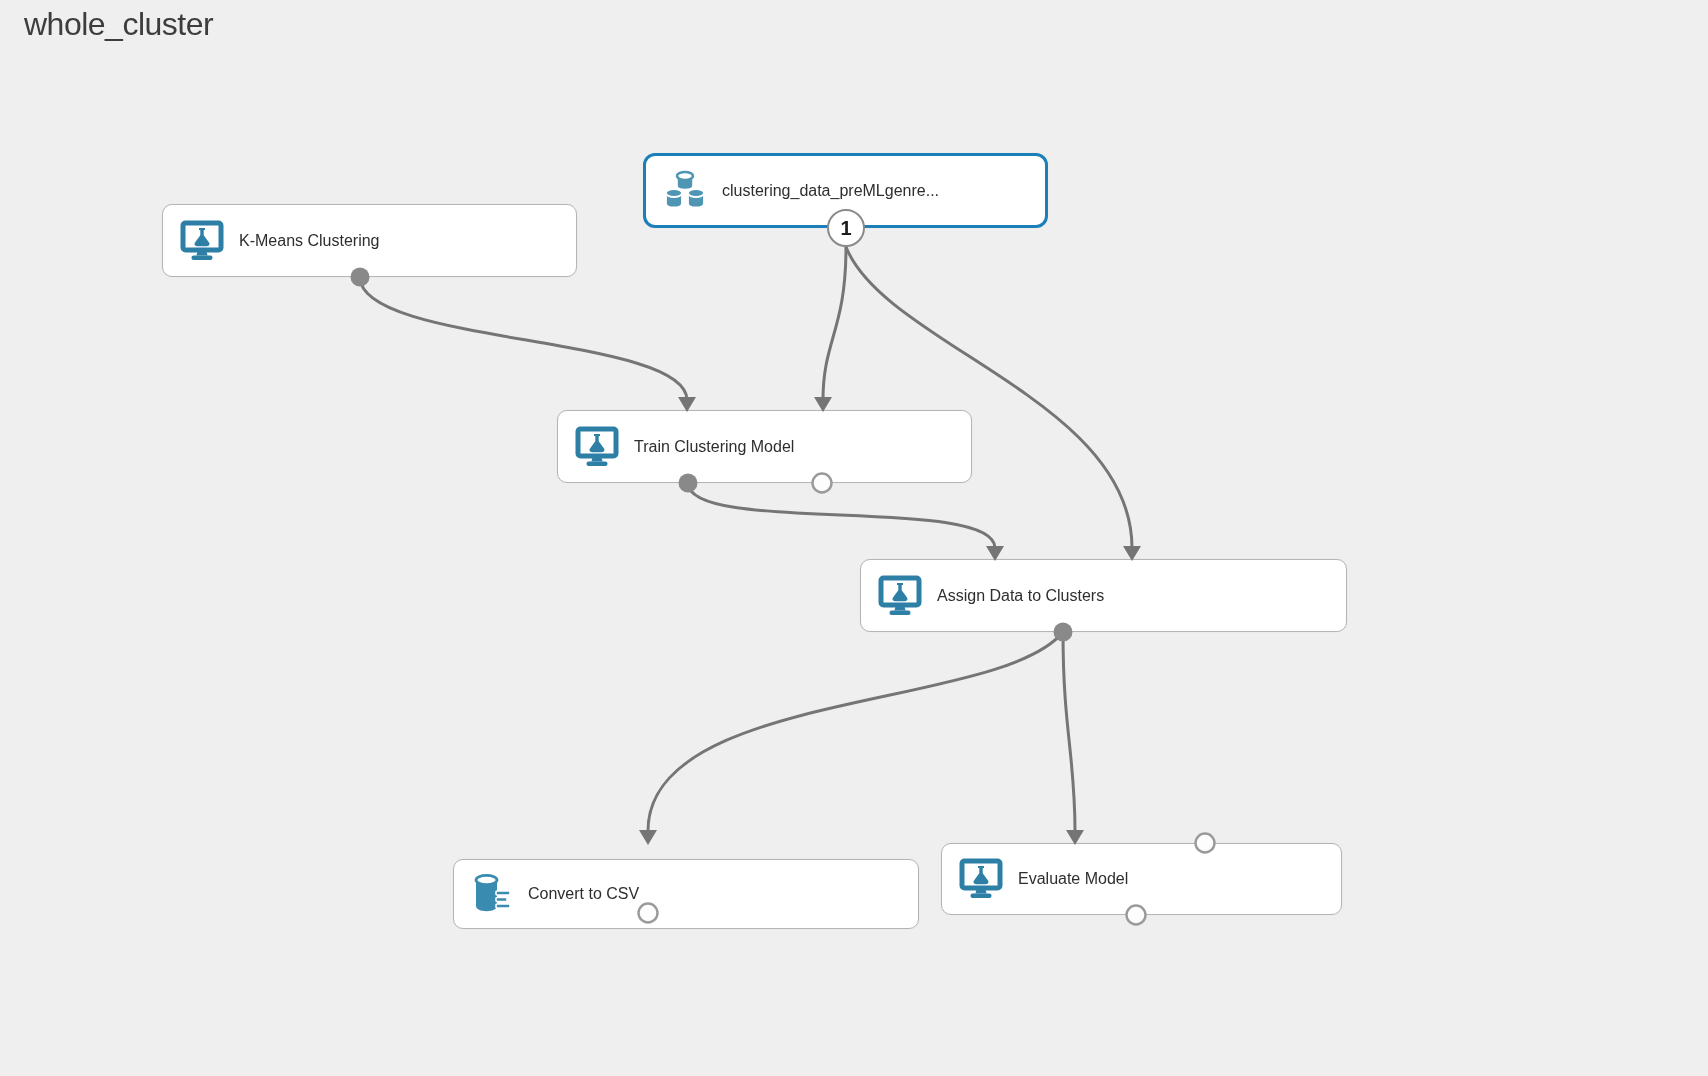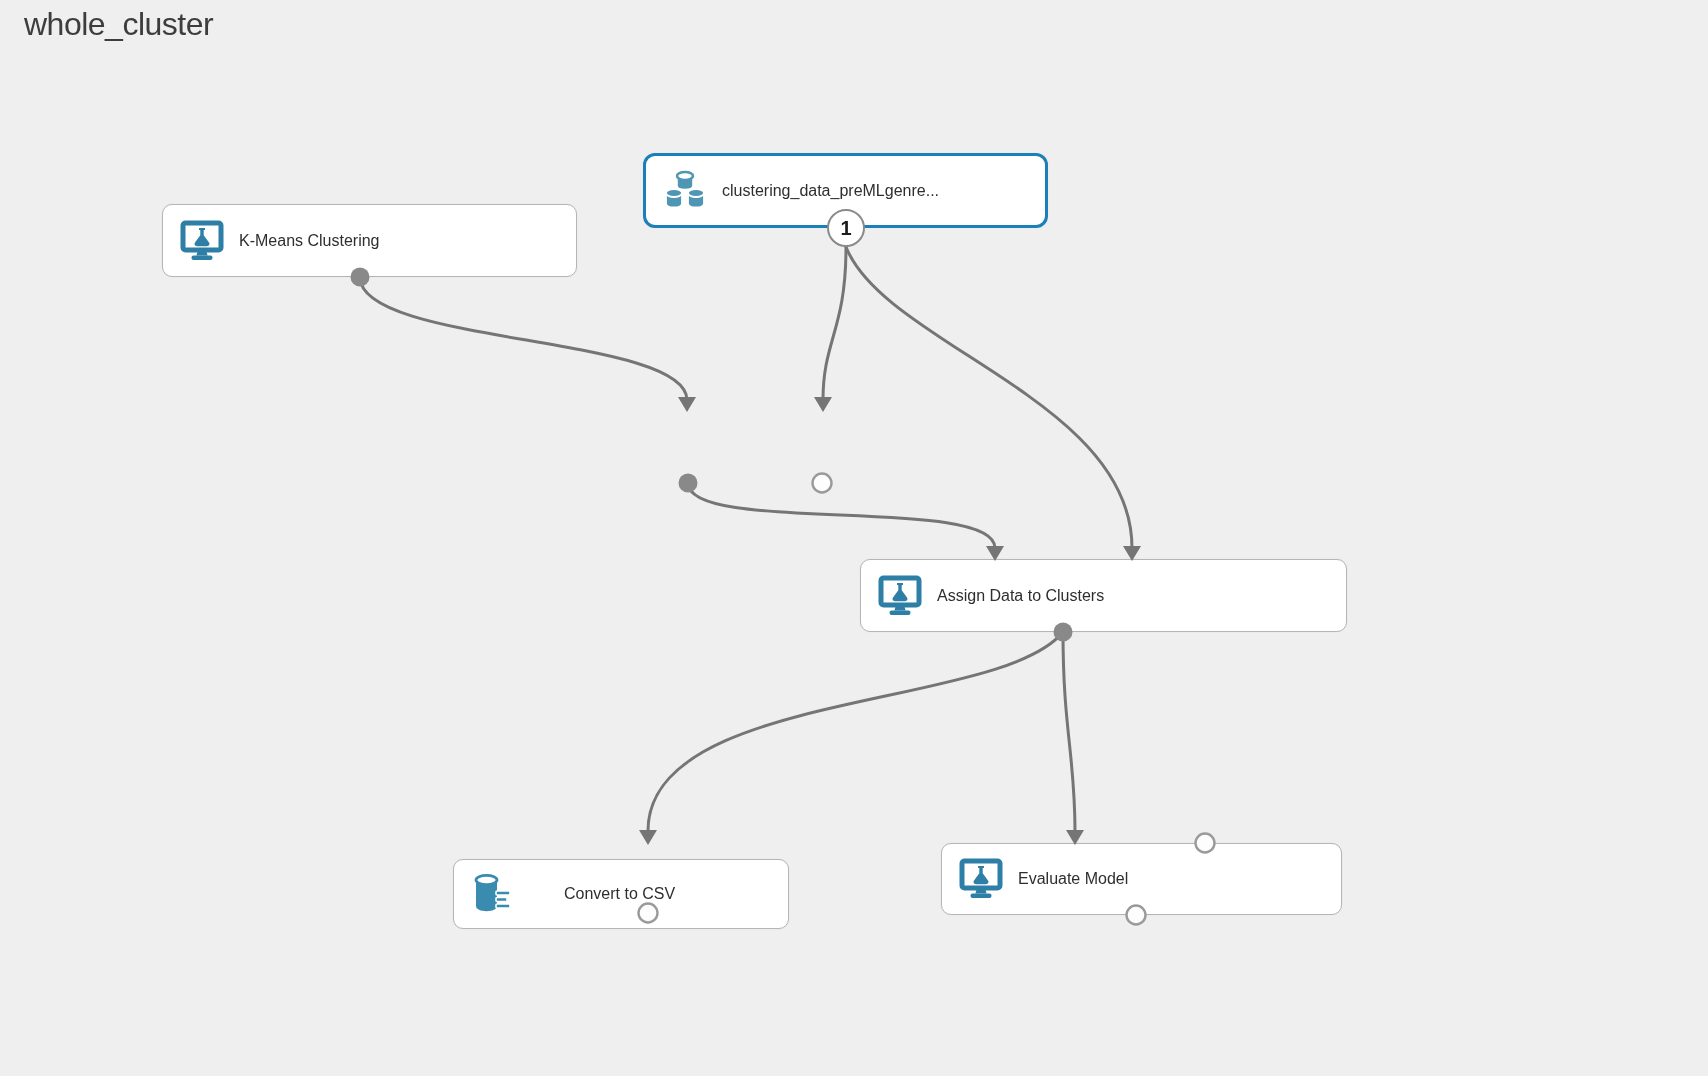--- a/index.html
+++ b/index.html
@@ -86,34 +86,45 @@
         <path d="M3 24 v10.5 c0 2.6 3.6 4 8 4 s8 -1.4 8 -4 v-10.5" fill="#4f96b4" stroke="#ffffff" stroke-width="1.8"></path>
         <ellipse cx="11" cy="24" rx="8" ry="4" fill="#4f96b4" stroke="#ffffff" stroke-width="1.8"></ellipse>
 
         <path d="M25 24 v10.5 c0 2.6 3.6 4 8 4 s8 -1.4 8 -4 v-10.5" fill="#4f96b4" stroke="#ffffff" stroke-width="1.8"></path>
         <ellipse cx="33" cy="24" rx="8" ry="4" fill="#4f96b4" stroke="#ffffff" stroke-width="1.8"></ellipse>
       </svg>
     </span>
     <span class="label">clustering_data_preMLgenre...</span>
   </div>
 
+  <div class="node" style="left:557px; top:410px; width:415px; height:73px;">
+    <span class="icon">
+      <svg width="44" height="42" viewBox="0 0 44 42">
+        <rect x="3" y="3" width="38" height="27" rx="2.5" fill="#ffffff" stroke="#2e7fa6" stroke-width="5"></rect>
+        <path d="M19 8 h6 v2 h-1.3 v5.2 l5.3 7.4 c1.2 1.7 0 3.6 -2.1 3.6 h-9.8 c-2.1 0 -3.3 -1.9 -2.1 -3.6 l5.3 -7.4 v-5.2 h-1.3 z" fill="#2e7fa6"></path>
+        <path d="M18 30 h8 l1.6 5.5 h-11.2 z" fill="#2e7fa6"></path>
+        <rect x="11.5" y="35.5" width="21" height="4.5" rx="2" fill="#2e7fa6"></rect>
+      </svg>
+    </span>
+    <span class="label">Train Clustering Model</span>
+  </div>
 
   <div class="node" style="left:860px; top:559px; width:487px; height:73px;">
     <span class="icon">
       <svg width="44" height="42" viewBox="0 0 44 42">
         <rect x="3" y="3" width="38" height="27" rx="2.5" fill="#ffffff" stroke="#2e7fa6" stroke-width="5"></rect>
         <path d="M19 8 h6 v2 h-1.3 v5.2 l5.3 7.4 c1.2 1.7 0 3.6 -2.1 3.6 h-9.8 c-2.1 0 -3.3 -1.9 -2.1 -3.6 l5.3 -7.4 v-5.2 h-1.3 z" fill="#2e7fa6"></path>
         <path d="M18 30 h8 l1.6 5.5 h-11.2 z" fill="#2e7fa6"></path>
         <rect x="11.5" y="35.5" width="21" height="4.5" rx="2" fill="#2e7fa6"></rect>
       </svg>
     </span>
     <span class="label">Assign Data to Clusters</span>
   </div>
 
-  <div class="node" style="left:453px; top:859px; width:336px; height:70px;gap:36px;">
+  <div class="node" style="left:453px; top:859px; width:466px; height:70px;">
     <span class="icon">
       <svg width="42" height="44" viewBox="0 0 42 44">
         <path d="M5 8 v26 c0 3.2 4.7 5.2 10.5 5.2 s10.5 -2 10.5 -5.2 v-26" fill="#3a8bb0"></path>
         <ellipse cx="15.5" cy="8" rx="10.5" ry="4.6" fill="#ffffff" stroke="#3a8bb0" stroke-width="2.8"></ellipse>
         <rect x="25" y="19" width="14" height="4" rx="1" fill="#3a8bb0" stroke="#ffffff" stroke-width="1.6"></rect>
         <rect x="25" y="25.5" width="11" height="4" rx="1" fill="#3a8bb0" stroke="#ffffff" stroke-width="1.6"></rect>
         <rect x="25" y="32" width="14" height="4" rx="1" fill="#3a8bb0" stroke="#ffffff" stroke-width="1.6"></rect>
       </svg>
     </span>
     <span class="label">Convert to CSV</span>

